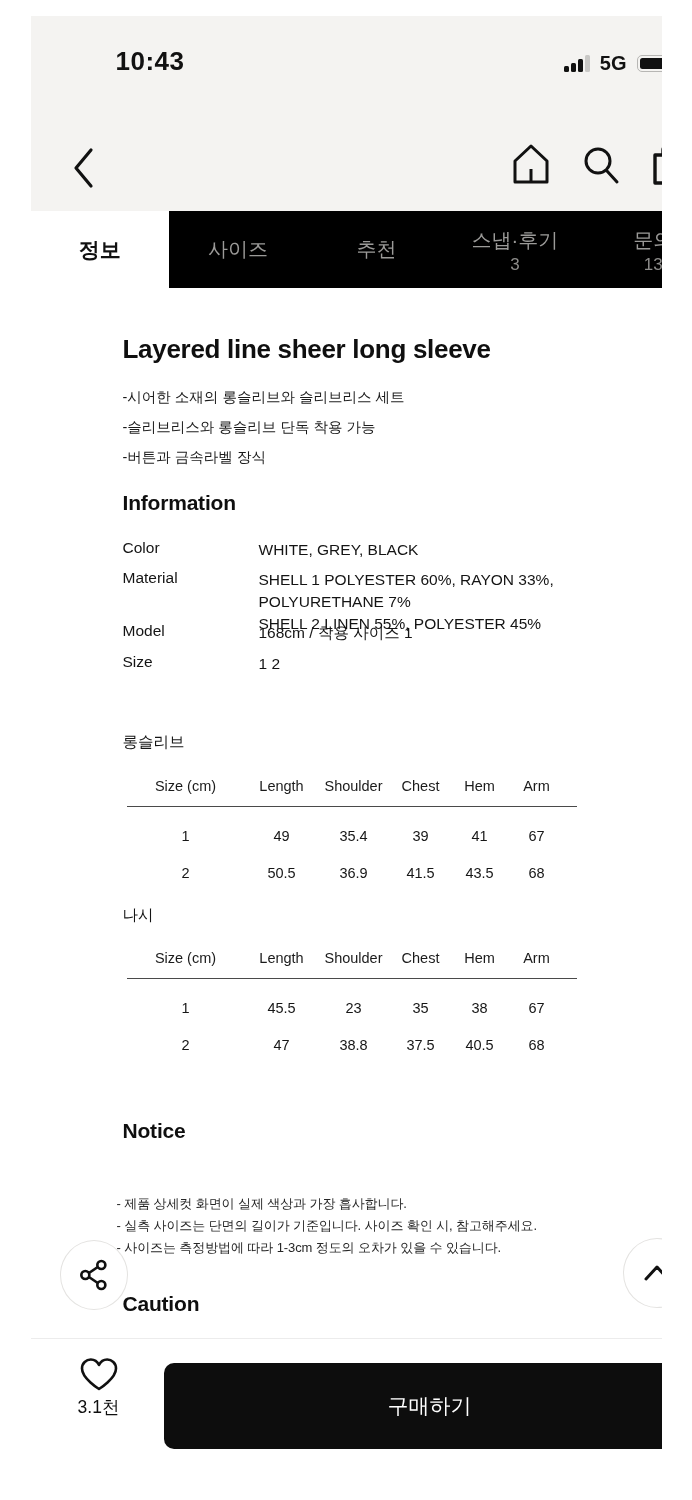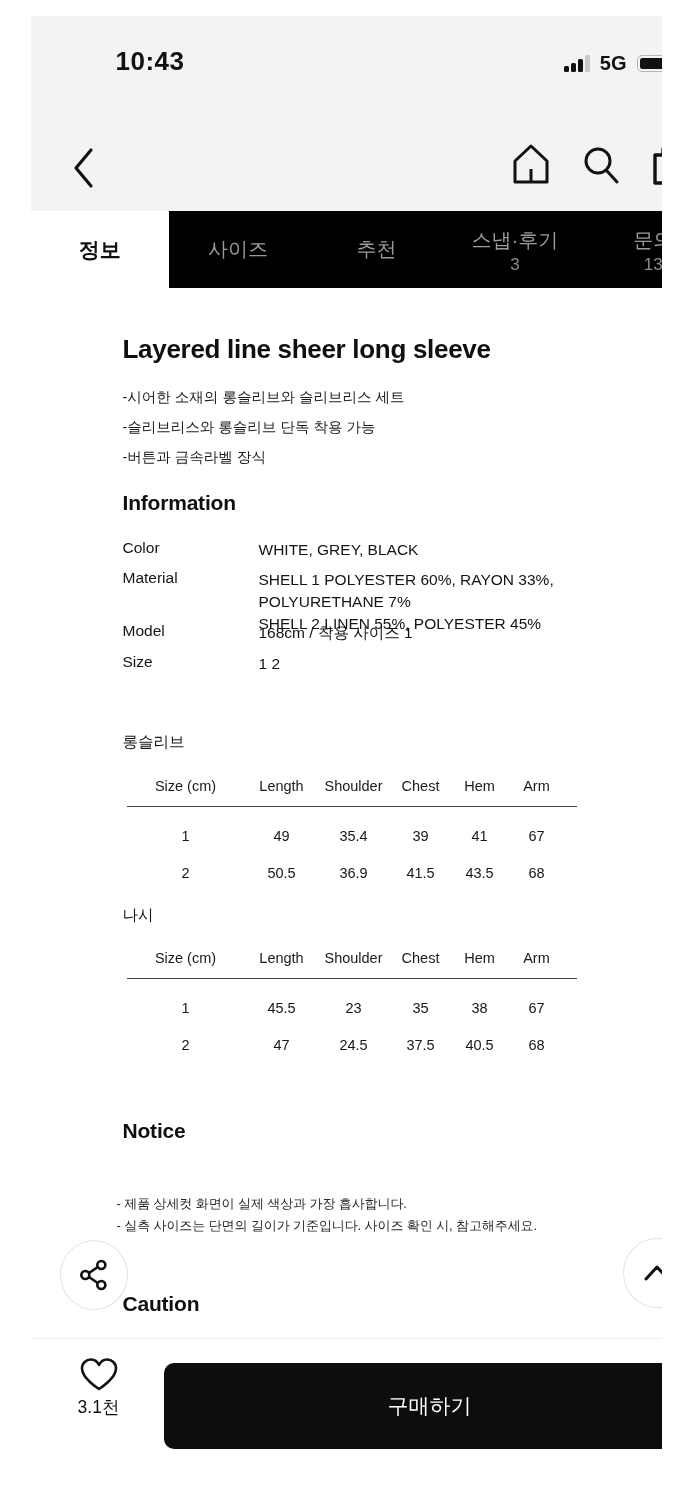--- a/index.html
+++ b/index.html
@@ -201,31 +201,32 @@
         <span>1</span>
         <span>45.5</span>
         <span>23</span>
         <span>35</span>
         <span>38</span>
         <span>67</span>
       </div>
       <div class="st-row">
         <span>2</span>
         <span>47</span>
-        <span>24.5</span>
+        <span>38.8</span>
         <span>37.5</span>
         <span>40.5</span>
         <span>68</span>
       </div>
     </div>
   </div>
 
   <div class="h2" style="top:1103px">Notice</div>
   <div class="notice-item" style="top:1179px">- 제품 상세컷 화면이 실제 색상과 가장 흡사합니다.</div>
   <div class="notice-item" style="top:1201px">- 실측 사이즈는 단면의 길이가 기준입니다. 사이즈 확인 시, 참고해주세요.</div>
+  <div class="notice-item" style="top:1223px">- 사이즈는 측정방법에 따라 1-3cm 정도의 오차가 있을 수 있습니다.</div>
 
   <div class="h2" style="top:1276px">Caution</div>
 
   <div class="float-btn share-btn">
     <svg width="32" height="34" viewBox="0 0 24 24">
       <circle cx="17.5" cy="4.5" r="3" fill="none" stroke="#111" stroke-width="2"></circle>
       <circle cx="5.5" cy="12" r="3" fill="none" stroke="#111" stroke-width="2"></circle>
       <circle cx="17.5" cy="19.5" r="3" fill="none" stroke="#111" stroke-width="2"></circle>
       <line x1="8.2" y1="10.5" x2="14.8" y2="6" stroke="#111" stroke-width="2"></line>
       <line x1="8.2" y1="13.5" x2="14.8" y2="18" stroke="#111" stroke-width="2"></line>

